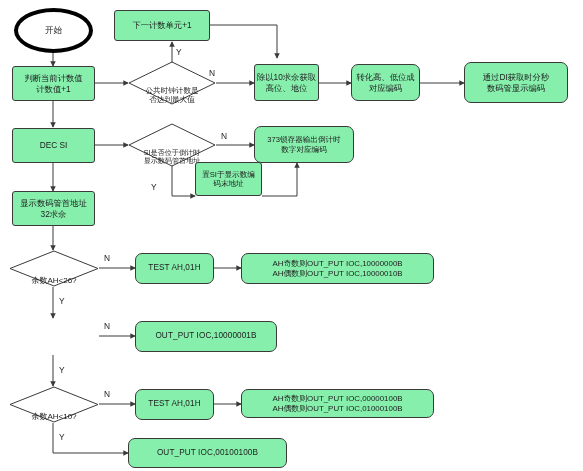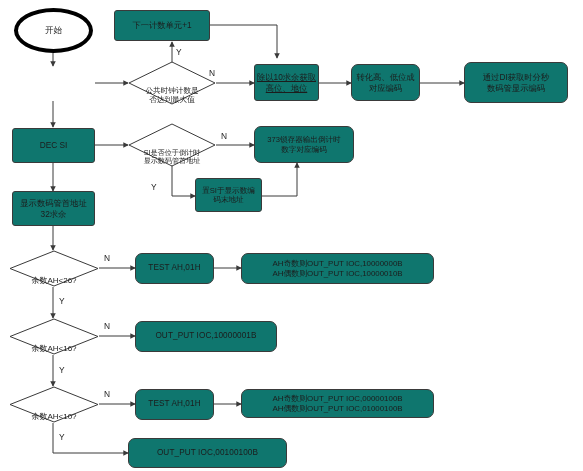--- a/index.html
+++ b/index.html
@@ -31,21 +31,21 @@
     align-items: center;
     justify-content: center;
     text-align: center;
     color: #1c1c1c;
     line-height: 1.25;
     z-index: 2;
   }
   .proc {
     border: 1px solid #3a3a3a;
     border-radius: 3px;
-    background: #0f766e;
+    background: #86efac;
     font-size: 8.3px;
   }
   .proc.rounded {
     border-radius: 7px;
   }
   .terminal {
     border: 4px solid #000000;
     border-radius: 50%;
     background: #ffffff;
     font-size: 8.6px;
@@ -154,34 +154,40 @@
   </svg>
 
   <div class="node terminal" style="left:14px; top:8px; width:79px; height:45px;">
     <span>开始</span>
   </div>
 
   <div class="node proc" style="left:114px; top:10px; width:96px; height:31px;">
     <span>下一计数单元+1</span>
   </div>
 
+  <div class="node proc" style="left:12px; top:66px; width:83px; height:35px;">
+    <div>
+      <span class="ln">判断当前计数值</span>
+      <span class="ln">计数值+1</span>
+    </div>
+  </div>
 
   <div class="dec-wrap" style="left:128px; top:61px; width:88px; height:44px;">
     <svg width="88" height="44" viewBox="0 0 88 44" xmlns="http://www.w3.org/2000/svg">
       <polygon points="44,1 87,22 44,43 1,22" fill="#ffffff" stroke="#3a3a3a" stroke-width="1"></polygon>
     </svg>
     <div class="dec-label">
       <div>
         <span class="ln">公共时钟计数是</span>
         <span class="ln">否达到最大值</span>
       </div>
     </div>
   </div>
 
-  <div class="node proc" style="left:254px; top:64px; width:65px; height:37px;text-decoration:underline;">
+  <div class="node proc" style="left:254px; top:64px; width:65px; height:37px;">
     <div>
       <span class="ln">除以10求余获取</span>
       <span class="ln">高位、地位</span>
     </div>
   </div>
 
   <div class="node proc rounded" style="left:464px; top:62px; width:104px; height:41px;">
     <div>
       <span class="ln">通过DI获取时分秒</span>
       <span class="ln">数码管显示编码</span>
@@ -211,21 +217,21 @@
     </div>
   </div>
 
   <div class="node proc rounded" style="left:254px; top:126px; width:100px; height:37px;">
     <div style="font-size:7.6px;">
       <span class="ln">373锁存器输出倒计时</span>
       <span class="ln">数字对应编码</span>
     </div>
   </div>
 
-  <div class="node proc" style="left:195px; top:178px; width:67px; height:34px;">
+  <div class="node proc" style="left:195px; top:162px; width:67px; height:34px;">
     <div style="font-size:7.6px;">
       <span class="ln">置SI于显示数编</span>
       <span class="ln">码末地址</span>
     </div>
   </div>
 
   <div class="node proc" style="left:12px; top:191px; width:83px; height:35px;">
     <div>
       <span class="ln">显示数码管首地址</span>
       <span class="ln">32求余</span>
@@ -243,26 +249,20 @@
     <span class="mono-ish">TEST AH,01H</span>
   </div>
 
   <div class="node proc rounded" style="left:241px; top:253px; width:193px; height:31px;">
     <div class="two-line">
       <span class="ln">AH奇数则OUT_PUT IOC,10000000B</span>
       <span class="ln">AH偶数则OUT_PUT IOC,10000010B</span>
     </div>
   </div>
 
-  <div class="dec-wrap" style="left:9px; top:318px; width:90px; height:37px;">
-    <svg width="90" height="37" viewBox="0 0 90 37" xmlns="http://www.w3.org/2000/svg">
-      <polygon points="45,1 89,18.5 45,36 1,18.5" fill="#ffffff" stroke="#3a3a3a" stroke-width="1"></polygon>
-    </svg>
-    <div class="dec-label" style="font-size:8px;">余数AH&lt;16?</div>
-  </div>
 
   <div class="node proc rounded" style="left:135px; top:321px; width:142px; height:31px;">
     <span class="mono-ish">OUT_PUT IOC,10000001B</span>
   </div>
 
   <div class="dec-wrap" style="left:9px; top:386px; width:90px; height:37px;">
     <svg width="90" height="37" viewBox="0 0 90 37" xmlns="http://www.w3.org/2000/svg">
       <polygon points="45,1 89,18.5 45,36 1,18.5" fill="#ffffff" stroke="#3a3a3a" stroke-width="1"></polygon>
     </svg>
     <div class="dec-label" style="font-size:8px;text-align:right;">余数AH&lt;10?</div>

